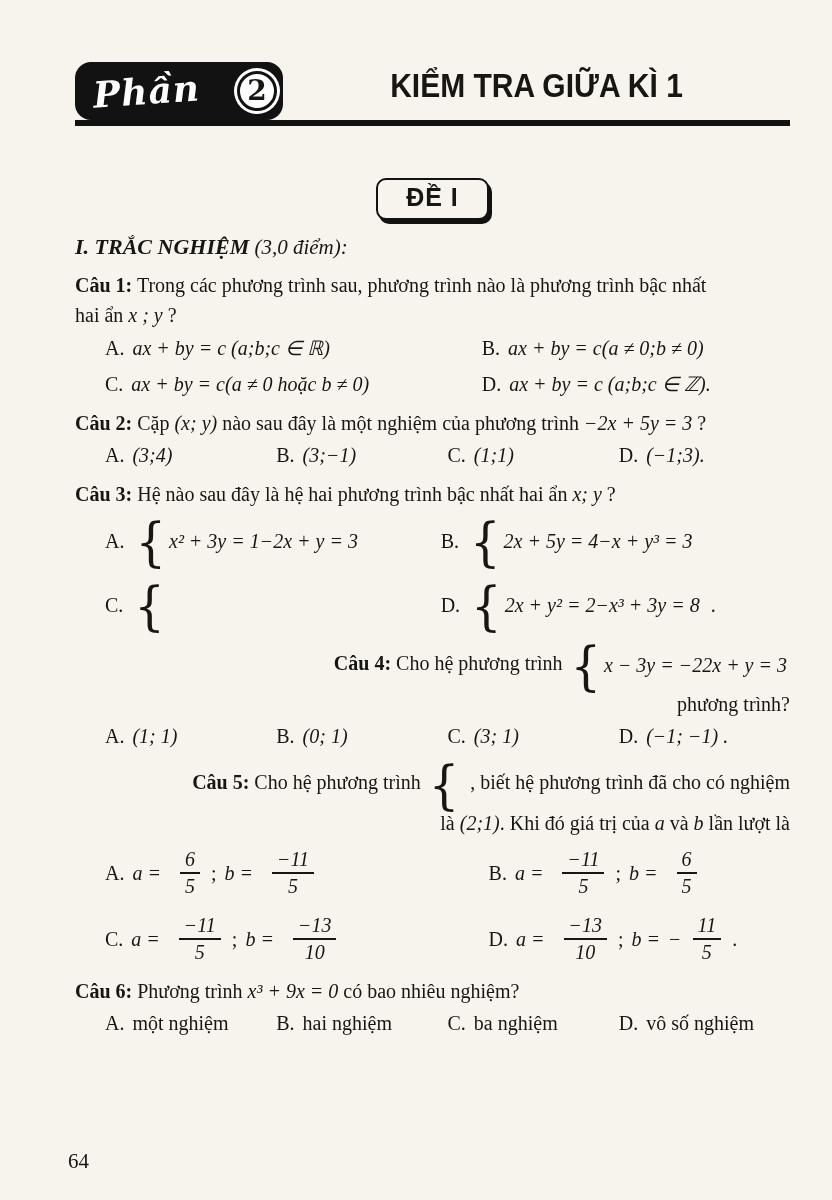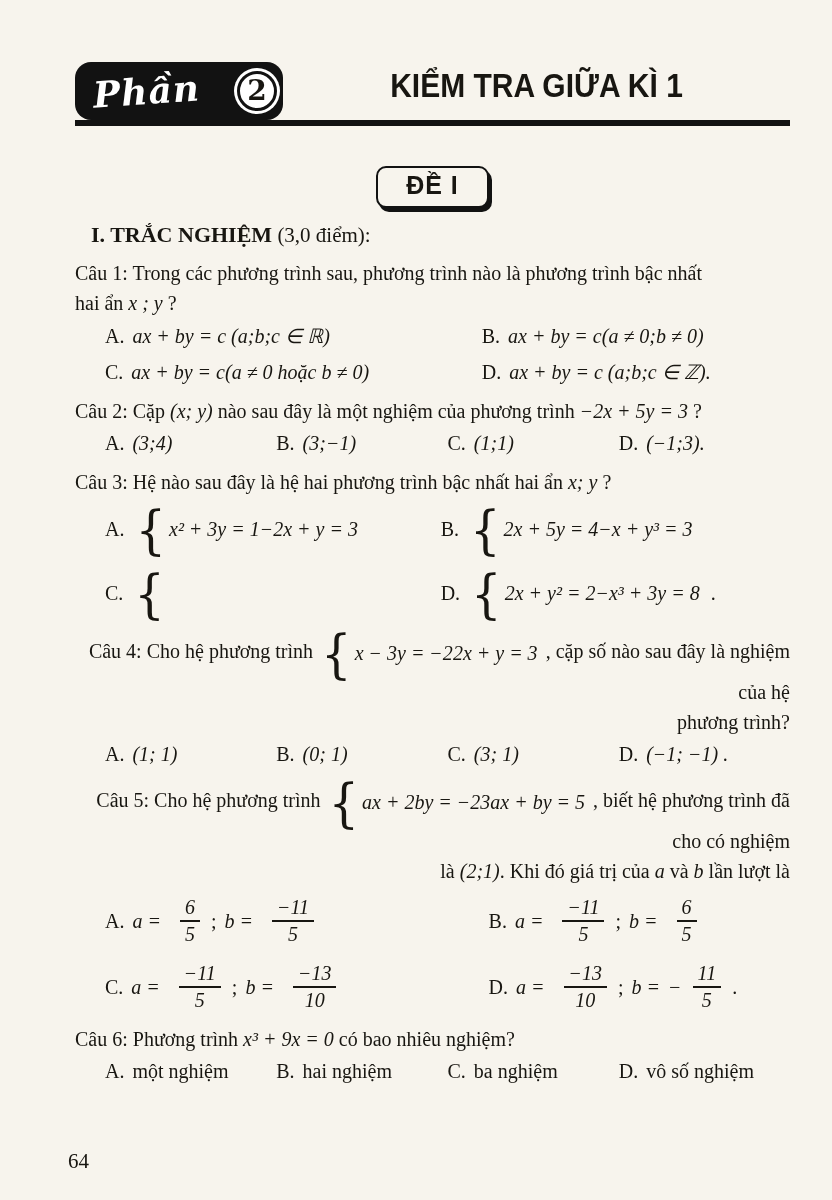--- a/index.html
+++ b/index.html
@@ -15,32 +15,32 @@
   .phan{color:#fff;font-family:"DejaVu Serif",serif;font-style:italic;font-weight:bold;
         font-size:36px;margin-left:18px;transform:rotate(-4deg);letter-spacing:1px;}
   .circle{position:absolute;right:6px;top:50%;transform:translateY(-50%);width:40px;height:40px;
           border-radius:50%;background:#fff;border:3px solid #121212;box-shadow:0 0 0 3px #fff;
           display:flex;align-items:center;justify-content:center;}
   .circle-num{font-family:"DejaVu Serif",serif;font-weight:bold;font-size:28px;line-height:1;}
   .hdr-title{flex:1;text-align:center;font-family:"Liberation Sans",sans-serif;font-weight:800;
              font-size:30px;transform:scaleY(1.12);padding-bottom:16px;white-space:nowrap;}
 
   
-  .de-wrap{text-align:center;margin:40px 0 14px;}
+  .de-wrap{text-align:center;margin:52px 0 14px;}
   .de-box{display:inline-block;border:2px solid #121212;border-radius:10px;padding:3px 28px 6px;
           font-family:"Liberation Sans",sans-serif;font-weight:800;font-size:25px;
           letter-spacing:1px;box-shadow:3px 4px 0 0 #121212;background:#f7f4ed;}
 
   
-  .sec-head{margin:10px 16px 4px;font-size:21px;}
+  .sec-head{margin:10px 0 4px;font-size:21px;font-style:italic;}
   .sec-head .sec-title{font-weight:bold;font-size:22px;}
   .instruction{margin:2px 0 10px 30px;font-size:20px;}
   .q-text{margin:10px 0 4px;font-size:20px;line-height:1.5;}
   .hang{padding-left:30px;text-indent:-30px;text-align:right;}
-  .q-label{font-weight:normal;}
+  .q-label{font-weight:bold;}
   .m{font-style:italic;}
 
   .opts{padding-left:30px;font-size:20px;}
   .grid-2{display:grid;grid-template-columns:55% 45%;row-gap:12px;margin:6px 0 12px;}
   .grid-2sys{display:grid;grid-template-columns:49% 51%;row-gap:16px;margin:8px 0 12px;}
   .grid-2frac{display:grid;grid-template-columns:56% 44%;row-gap:16px;margin:10px 0 12px;}
   .grid-4{display:grid;grid-template-columns:1fr 1fr 1fr 1fr;margin:6px 0 12px;}
   .opt{display:flex;align-items:center;gap:8px;}
   .opt-label{flex:none;}
 
@@ -198,21 +198,21 @@
     <p class="q-text hang">
       <span class="q-label">Câu 4:</span>
       <span>Cho hệ phương trình</span>
       <span class="sys">
         <span class="brace">{</span>
         <span class="eqs">
           <span class="eq">x − 3y = −2</span>
           <span class="eq">2x +  y = 3</span>
         </span>
       </span>
-      <span>, cặp số nào sau đây là nghiệm của hệ</span><br>
+      <br>
       <span>phương trình?</span>
     </p>
     <div class="opts grid-4">
       <div class="opt">
         <span class="opt-label">A.</span>
         <i class="m">(1; 1)</i>
       </div>
       <div class="opt">
         <span class="opt-label">B.</span>
         <i class="m">(0; 1)</i>
@@ -227,24 +227,20 @@
       </div>
     </div>
   </div>
 
   <div>
     <p class="q-text hang">
       <span class="q-label">Câu 5:</span>
       <span>Cho hệ phương trình</span>
       <span class="sys">
         <span class="brace">{</span>
-        <span class="eqs">
-          <span class="eq">ax + 2by = −2</span>
-          <span class="eq">3ax + by = 5</span>
-        </span>
       </span>
       <span>, biết hệ phương trình đã cho có nghiệm</span><br>
       <span>là</span>
       <i class="m">(2;1)</i><span>. Khi đó giá trị của</span>
       <i class="m">a</i>
       <span>và</span>
       <i class="m">b</i>
       <span>lần lượt là</span>
     </p>
     <div class="opts grid-2frac">

